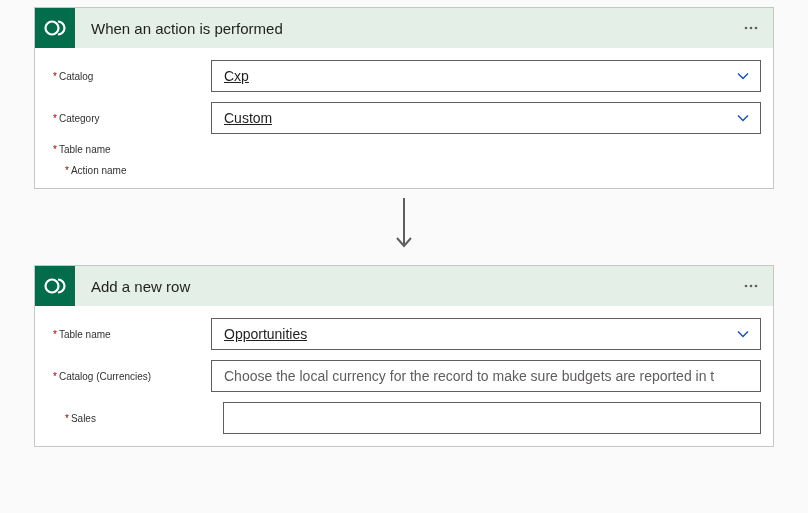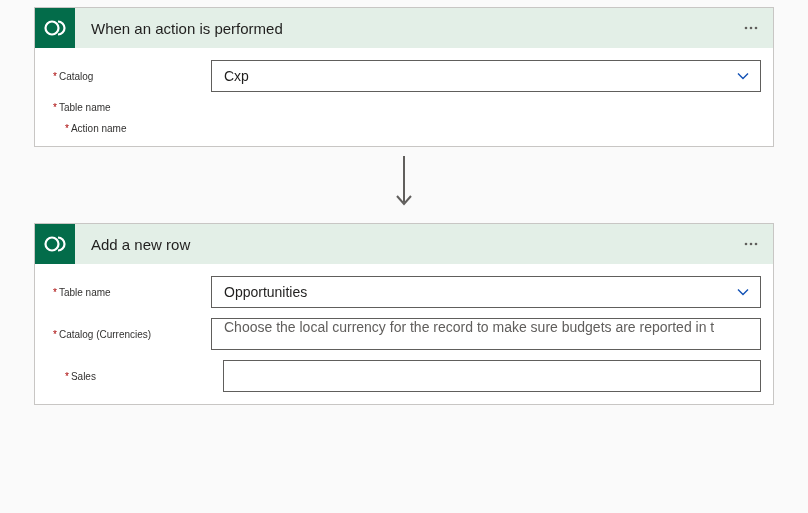--- a/index.html
+++ b/index.html
@@ -89,27 +89,29 @@
       background: #fff;
       padding: 0 10px 0 12px;
       cursor: pointer;
     }
     .dropdown-value {
       color: #201f1e;
       font-size: 14px;
       white-space: nowrap;
       overflow: hidden;
       text-overflow: ellipsis;
+      text-decoration: underline;
     }
     .chevron {
       flex: 0 0 14px;
       margin-left: 8px;
     }
     .textinput {
       display: flex;
+      align-items: center;
       height: 32px;
       border: 1px solid #605e5c;
       background: #fff;
       padding: 0 12px;
       cursor: text;
     }
     .textinput-value {
       color: #605e5c;
       font-size: 14px;
       white-space: nowrap;
@@ -154,20 +156,31 @@
         <div class="control-cell">
           <div class="dropdown">
             <span class="dropdown-value">Cxp</span>
             <svg class="chevron" width="14" height="14" viewBox="0 0 14 14">
                 <path d="M2 4.5 L7 9.5 L12 4.5" stroke="#1251B5" stroke-width="1.4" fill="none"></path>
               </svg>
           </div>
         </div>
       </div>
 
+      <div class="form-row">
+        <div class="label-cell"><span class="required-star">*</span><span>Category</span></div>
+        <div class="control-cell">
+          <div class="dropdown">
+            <span class="dropdown-value">Custom</span>
+            <svg class="chevron" width="14" height="14" viewBox="0 0 14 14">
+                <path d="M2 4.5 L7 9.5 L12 4.5" stroke="#1251B5" stroke-width="1.4" fill="none"></path>
+              </svg>
+          </div>
+        </div>
+      </div>
 
       <div class="form-row">
         <div class="label-cell"><span class="required-star">*</span><span>Table name</span></div>
       </div>
 
       <div class="form-row">
         <div class="label-cell"><span class="required-star">*</span><span>Action name</span></div>
       </div>
 
     </div>

